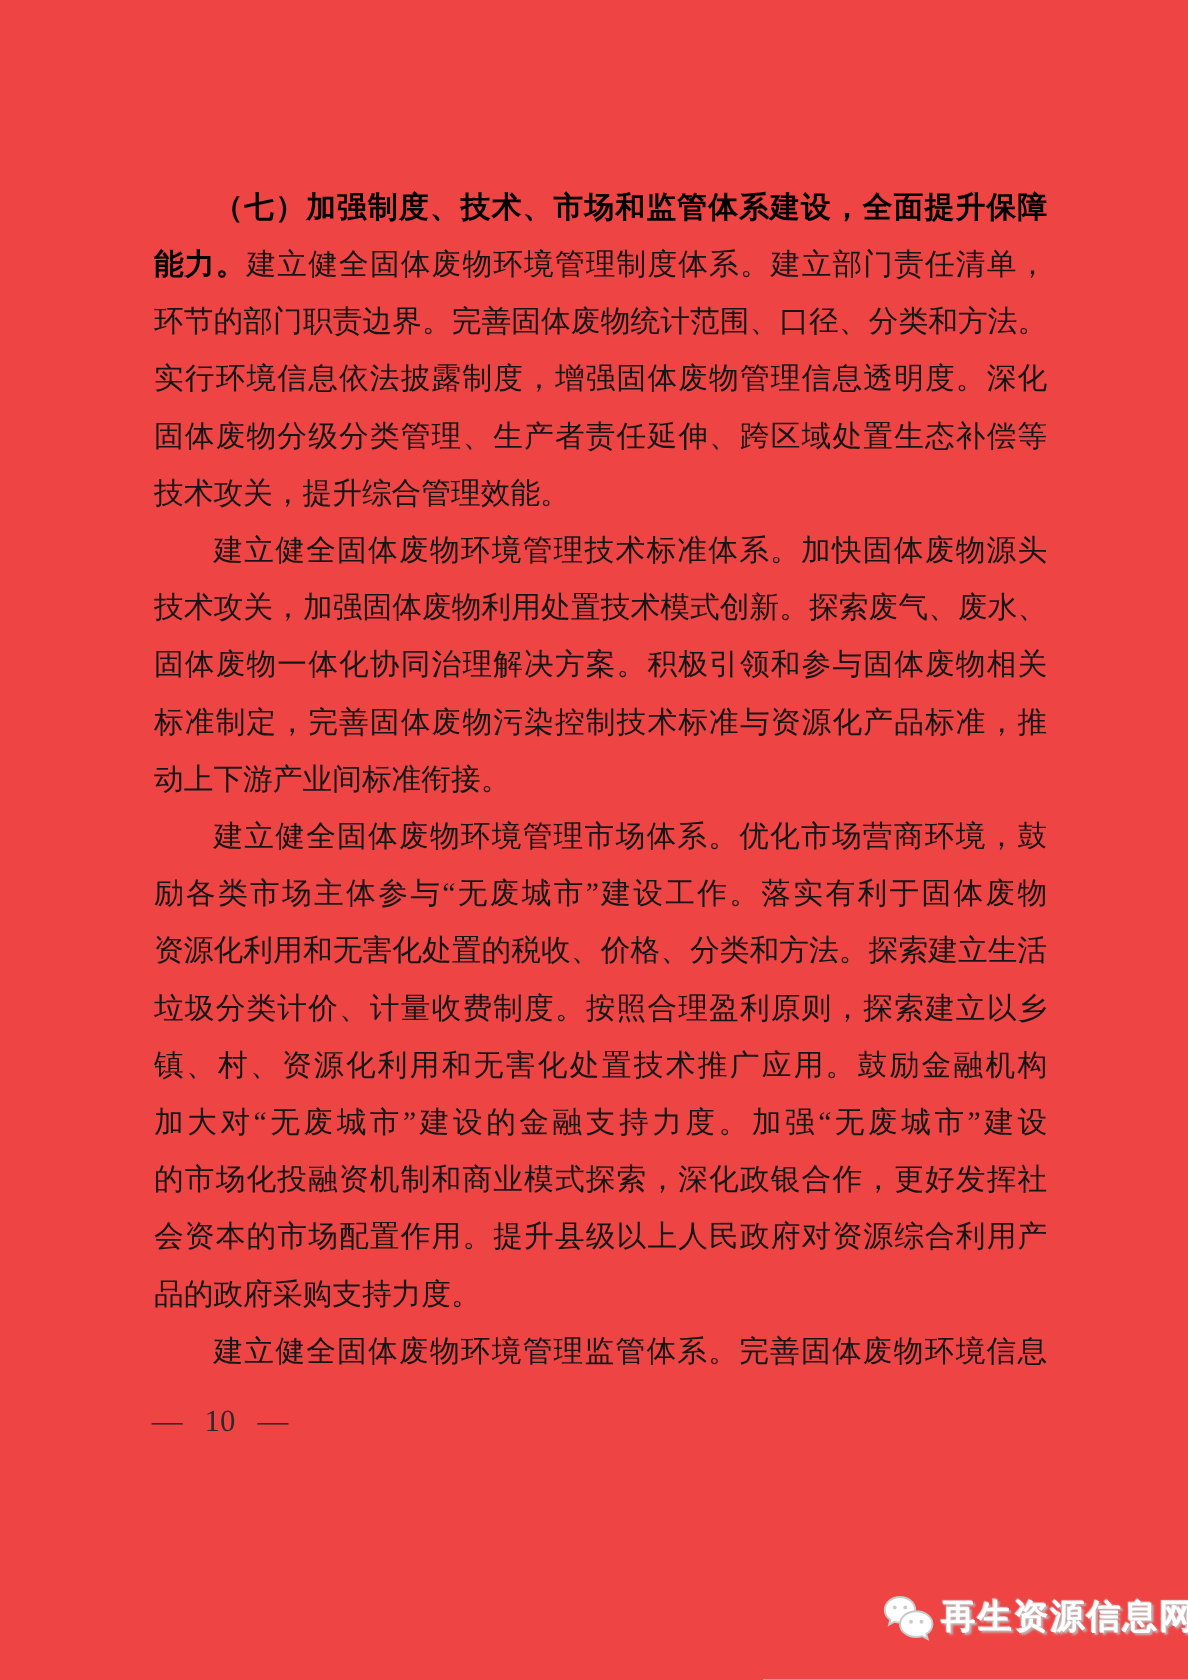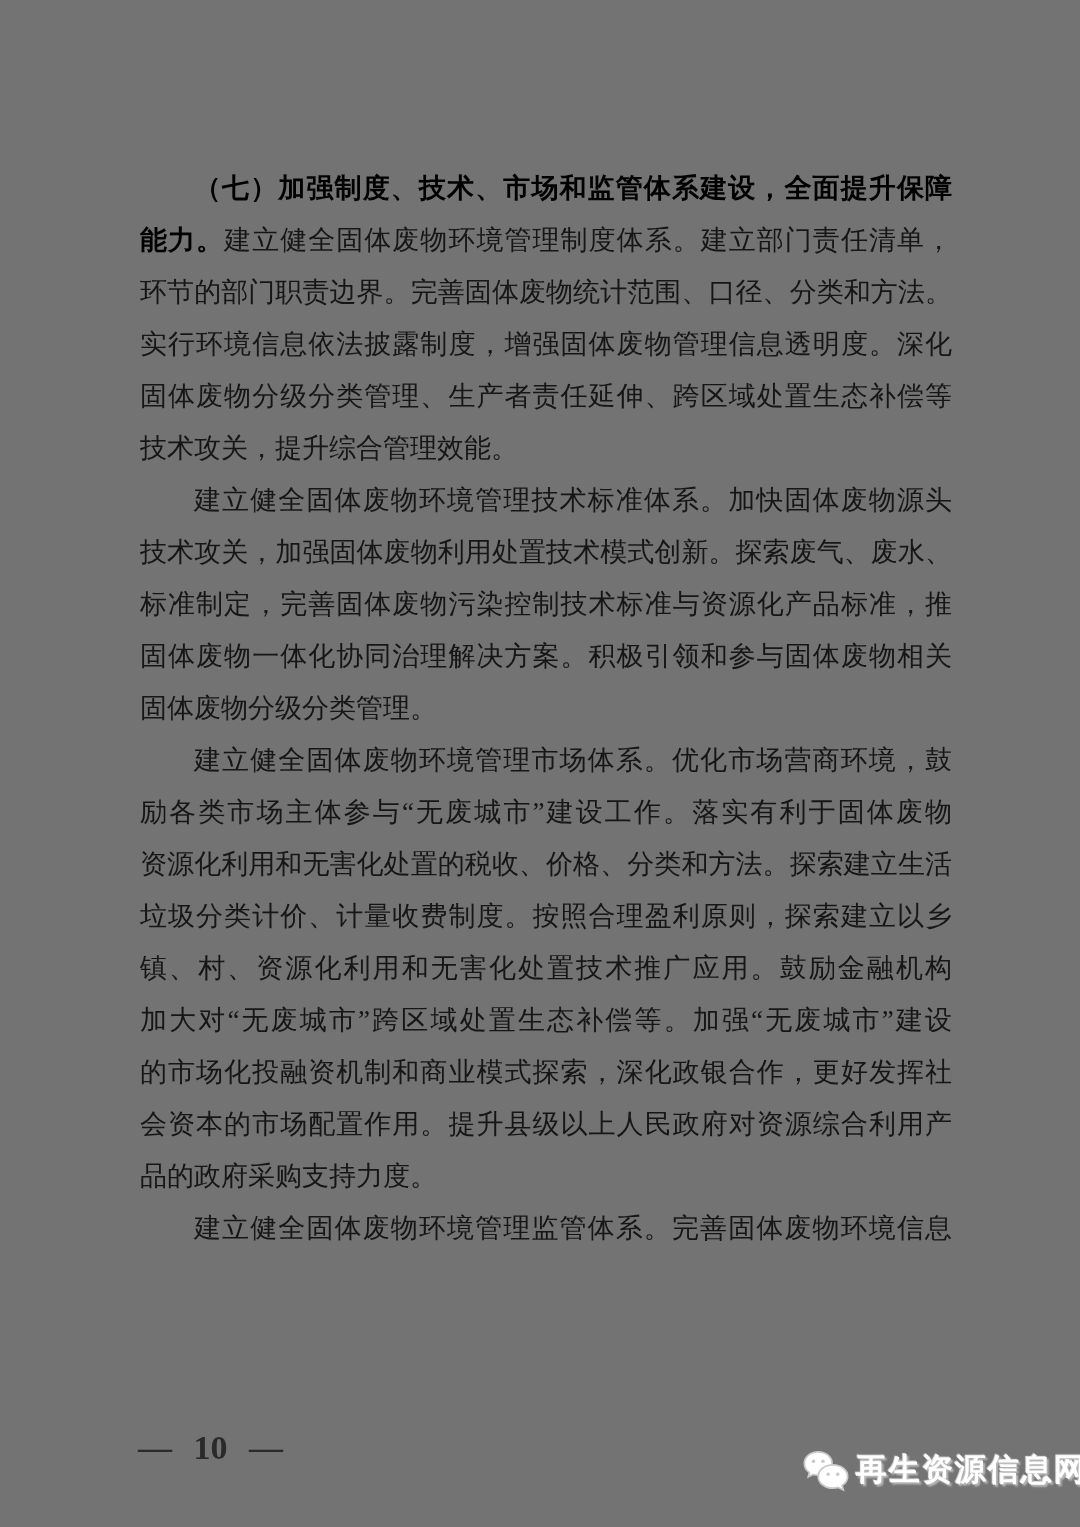--- a/index.html
+++ b/index.html
@@ -11,21 +11,21 @@
     width: 1080px;
     height: 1527px;
     position: relative;
     overflow: hidden;
     font-family: "Liberation Serif", "DejaVu Serif", serif;
     color: #161616;
   }
   .page {
     position: absolute;
     inset: 0;
-    background: #737373;
+    background: #ef4444;
     padding-left: 32px;
   }
   
   .doc {
     position: absolute;
     left: 140px;
     top: 162px;
     width: 812px;
   }
   .line {
@@ -47,28 +47,27 @@
     font-weight: bold;
     color: #000000;
   }
   .seg-regular {
     font-weight: normal;
   }
   
   .pageno {
     position: absolute;
     left: 138px;
-    top: 1422px;
+    top: 1267px;
     height: 52px;
     line-height: 52px;
-    font-size: 34px;
+    font-size: 28px;
     color: #2a2a2a;
     word-spacing: 13px;
     white-space: nowrap;
-    font-weight: bold;
   }
   
   .watermark {
     position: absolute;
     left: 800px;
     top: 1444px;
     display: flex;
     align-items: center;
     gap: 4px;
   }
@@ -94,29 +93,29 @@
 
   <div class="doc">
       <div class="line justify indent"><span class="seg-bold">（七）加强制度、技术、市场和监管体系建设，全面提升保障</span></div>
       <div class="line justify"><span class="seg-bold">能力。</span><span class="seg-regular">建立健全固体废物环境管理制度体系。建立部门责任清单，</span></div>
       <div class="line justify"><span class="seg-regular">环节的部门职责边界。完善固体废物统计范围、口径、分类和方法。</span></div>
       <div class="line justify"><span class="seg-regular">实行环境信息依法披露制度，增强固体废物管理信息透明度。深化</span></div>
       <div class="line justify"><span class="seg-regular">固体废物分级分类管理、生产者责任延伸、跨区域处置生态补偿等</span></div>
       <div class="line"><span class="seg-regular">技术攻关，提升综合管理效能。</span></div>
       <div class="line justify indent"><span class="seg-regular">建立健全固体废物环境管理技术标准体系。加快固体废物源头</span></div>
       <div class="line justify"><span class="seg-regular">技术攻关，加强固体废物利用处置技术模式创新。探索废气、废水、</span></div>
+      <div class="line justify"><span class="seg-regular">固体废物一体化协同治理解决方案。积极引领和参与固体废物相关</span></div>
       <div class="line justify"><span class="seg-regular">标准制定，完善固体废物污染控制技术标准与资源化产品标准，推</span></div>
-      <div class="line justify"><span class="seg-regular">固体废物一体化协同治理解决方案。积极引领和参与固体废物相关</span></div>
-      <div class="line"><span class="seg-regular">固体废物分级分类管理。</span></div>
+      <div class="line"><span class="seg-regular">动上下游产业间标准衔接。</span></div>
       <div class="line justify indent"><span class="seg-regular">建立健全固体废物环境管理市场体系。优化市场营商环境，鼓</span></div>
       <div class="line justify"><span class="seg-regular">励各类市场主体参与“无废城市”建设工作。落实有利于固体废物</span></div>
       <div class="line justify"><span class="seg-regular">资源化利用和无害化处置的税收、价格、分类和方法。探索建立生活</span></div>
       <div class="line justify"><span class="seg-regular">垃圾分类计价、计量收费制度。按照合理盈利原则，探索建立以乡</span></div>
       <div class="line justify"><span class="seg-regular">镇、村、资源化利用和无害化处置技术推广应用。鼓励金融机构</span></div>
-      <div class="line justify"><span class="seg-regular">加大对“无废城市”跨区域处置生态补偿等。加强“无废城市”建设</span></div>
+      <div class="line justify"><span class="seg-regular">加大对“无废城市”建设的金融支持力度。加强“无废城市”建设</span></div>
       <div class="line justify"><span class="seg-regular">的市场化投融资机制和商业模式探索，深化政银合作，更好发挥社</span></div>
       <div class="line justify"><span class="seg-regular">会资本的市场配置作用。提升县级以上人民政府对资源综合利用产</span></div>
       <div class="line"><span class="seg-regular">品的政府采购支持力度。</span></div>
       <div class="line justify indent"><span class="seg-regular">建立健全固体废物环境管理监管体系。完善固体废物环境信息</span></div>
     </div>
 
   <div class="pageno">— 10 —</div>
 
   <div class="watermark">
     <svg class="wm-icon" viewBox="0 0 60 60" xmlns="http://www.w3.org/2000/svg" aria-hidden="true">

